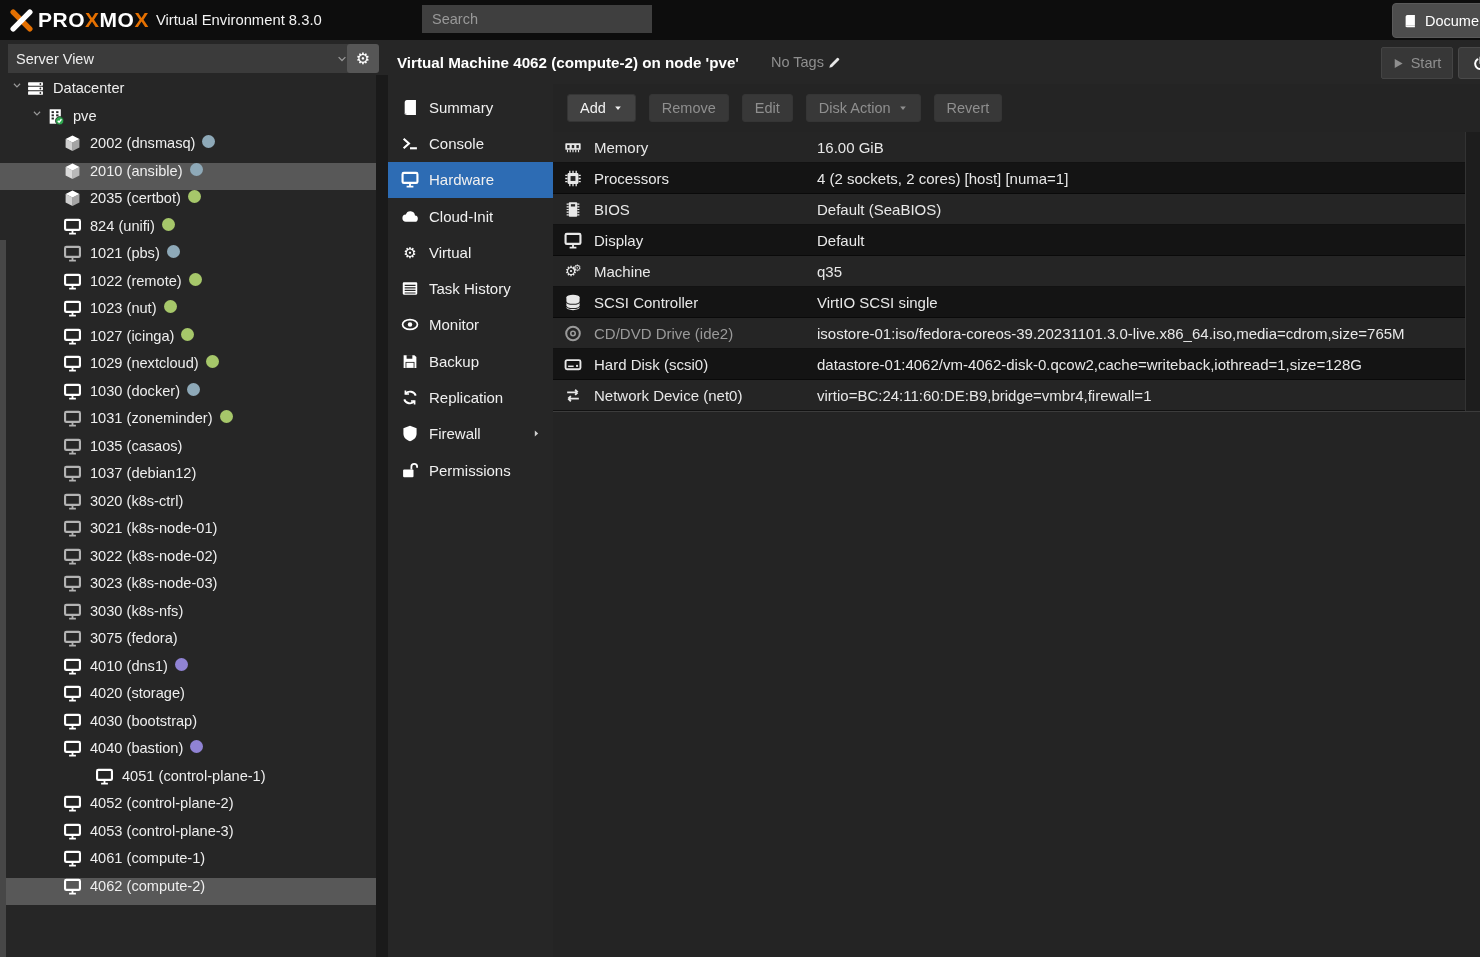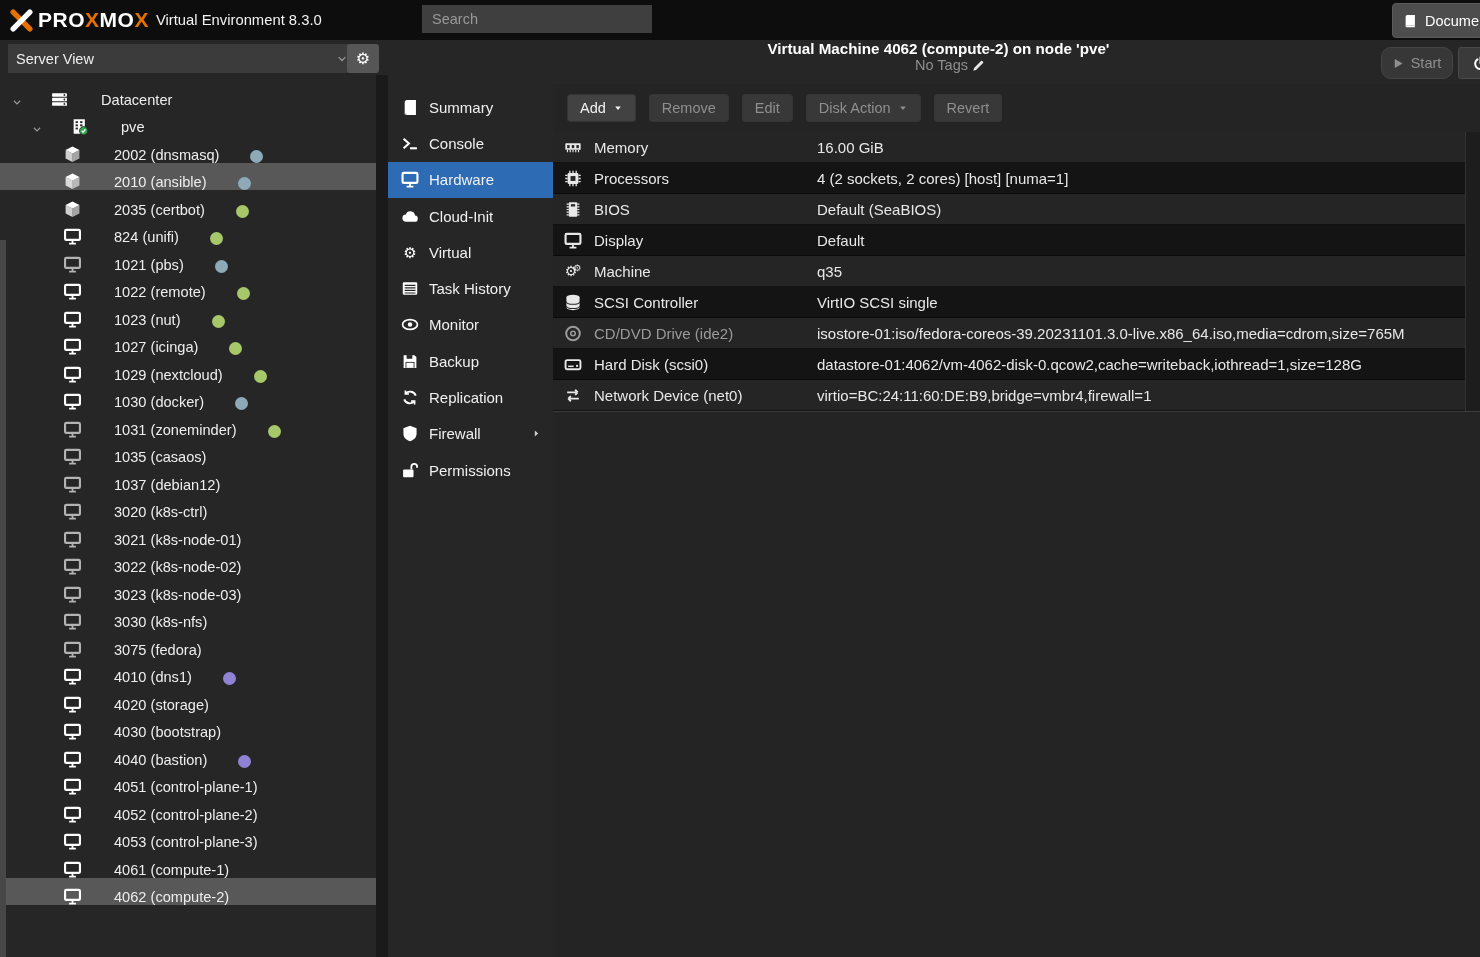--- a/index.html
+++ b/index.html
@@ -24,36 +24,36 @@
   
   #sidebar{position:absolute;left:0;top:40px;width:388px;bottom:0;background:#262626;}
   #side-gutter{position:absolute;left:376px;top:35px;width:12px;bottom:0;background:#1a1a1a;}
   #side-scroll-thumb{position:absolute;left:0;top:200px;bottom:0;width:6px;background:#474747;}
   #view-select{position:absolute;left:8px;top:4px;width:332px;height:29px;background:#3b3b3b;display:flex;
       align-items:center;padding:0 8px;font-size:14.5px;color:#ededed;cursor:pointer;}
   #view-select .chev{margin-left:auto;width:12px;height:12px;color:#999;}
   #side-gear-btn{position:absolute;left:347px;top:4px;width:32px;height:29px;background:#565656;border-radius:3px;
       display:flex;align-items:center;justify-content:center;font-size:16px;color:#fff;cursor:pointer;}
   #resource-tree{position:absolute;left:0;top:40px;width:376px;bottom:0;overflow:hidden;}
-  .tree-row{height:27.5px;display:flex;align-items:flex-end;font-size:14.6px;cursor:pointer;white-space:nowrap;gap:24px;}
+  .tree-row{height:27.5px;display:flex;align-items:flex-start;font-size:14.6px;cursor:pointer;white-space:nowrap;}
   .tree-row.selected{background:#585858;}
   .tree-caret{width:18px;height:11px;color:#9a9a9a;flex:none;}
   .tree-icon{width:19px;height:17px;position:relative;color:#fff;margin-right:8px;flex:none;}
   .tree-icon.stopped{color:#b3b3b3;}
   .tree-label{color:#eee;}
   .tag-dot{width:13px;height:13px;border-radius:50%;margin-left:7px;flex:none;}
 
   
   #vm-header{position:absolute;left:388px;top:40px;width:1092px;height:44px;background:#262626;
-      border-bottom:4px solid #c2410c;display:flex;align-items:center;flex-direction:column;}
+      border-bottom:4px solid #c2410c;display:flex;align-items:center;}
   #vm-title{font-size:15.2px;font-weight:bold;color:#fff;margin-left:9px;}
   #vm-tags{display:flex;align-items:center;margin-left:32px;color:#8f8f8f;font-size:14.5px;cursor:pointer;}
   #vm-tags .pencil{width:13px;height:13px;color:#e8e8e8;margin-left:4px;}
   #start-btn{position:absolute;left:993px;top:7px;width:70px;height:30px;background:#373737;border:1px solid #444;
-      border-radius:10px;display:flex;align-items:center;justify-content:center;gap:7px;color:#8f8f8f;font-size:14.5px;cursor:default;}
+      border-radius:2px;display:flex;align-items:center;justify-content:center;gap:7px;color:#8f8f8f;font-size:14.5px;cursor:default;}
   #start-btn .play{width:11px;height:11px;color:#8f8f8f;}
   #shutdown-btn{position:absolute;left:1070px;top:7px;width:42px;height:30px;background:#3a3a3a;border:1px solid #4a4a4a;
       border-radius:3px;display:flex;align-items:center;justify-content:center;color:#fff;cursor:pointer;}
   #shutdown-btn .pw{width:15px;height:15px;}
 
   
   #vm-menu{position:absolute;left:388px;top:84px;width:165px;bottom:0;background:#262626;padding-top:5px;box-sizing:border-box;}
   .menu-item{height:36.3px;display:flex;align-items:center;padding-left:12px;font-size:15px;color:#f0f0f0;cursor:pointer;}
   .menu-item.selected{background:var(--sel-blue);}
   .mi-icon{width:20px;height:17px;margin-right:9px;color:#fff;display:flex;align-items:center;justify-content:center;flex:none;font-size:15px;line-height:1;}
@@ -378,21 +378,21 @@
       <div class="tree-row" style="padding-left: 63px;">
         <span class="tree-icon icon-box">
           <svg viewBox="0 0 16 16" xmlns="http://www.w3.org/2000/svg">
             <rect x="1" y="1.8" width="14" height="9.4" rx="1.2" fill="none" stroke="currentColor" stroke-width="2"></rect>
             <path d="M4.8 14.7h6.4M8 11.4v3.3" stroke="currentColor" stroke-width="1.7"></path>
           </svg>
         </span>
         <span class="tree-label">4040 (bastion)</span>
         <span class="tag-dot" style="background: rgb(144, 131, 212);"></span>
       </div>
-      <div class="tree-row" style="padding-left: 63px;">
+      <div class="tree-row" style="padding-left: 63px; margin-left: 32px;">
         <span class="tree-icon icon-box">
           <svg viewBox="0 0 16 16" xmlns="http://www.w3.org/2000/svg">
             <rect x="1" y="1.8" width="14" height="9.4" rx="1.2" fill="none" stroke="currentColor" stroke-width="2"></rect>
             <path d="M4.8 14.7h6.4M8 11.4v3.3" stroke="currentColor" stroke-width="1.7"></path>
           </svg>
         </span>
         <span class="tree-label">4051 (control-plane-1)</span>
       </div>
       <div class="tree-row" style="padding-left: 63px;">
         <span class="tree-icon icon-box">

